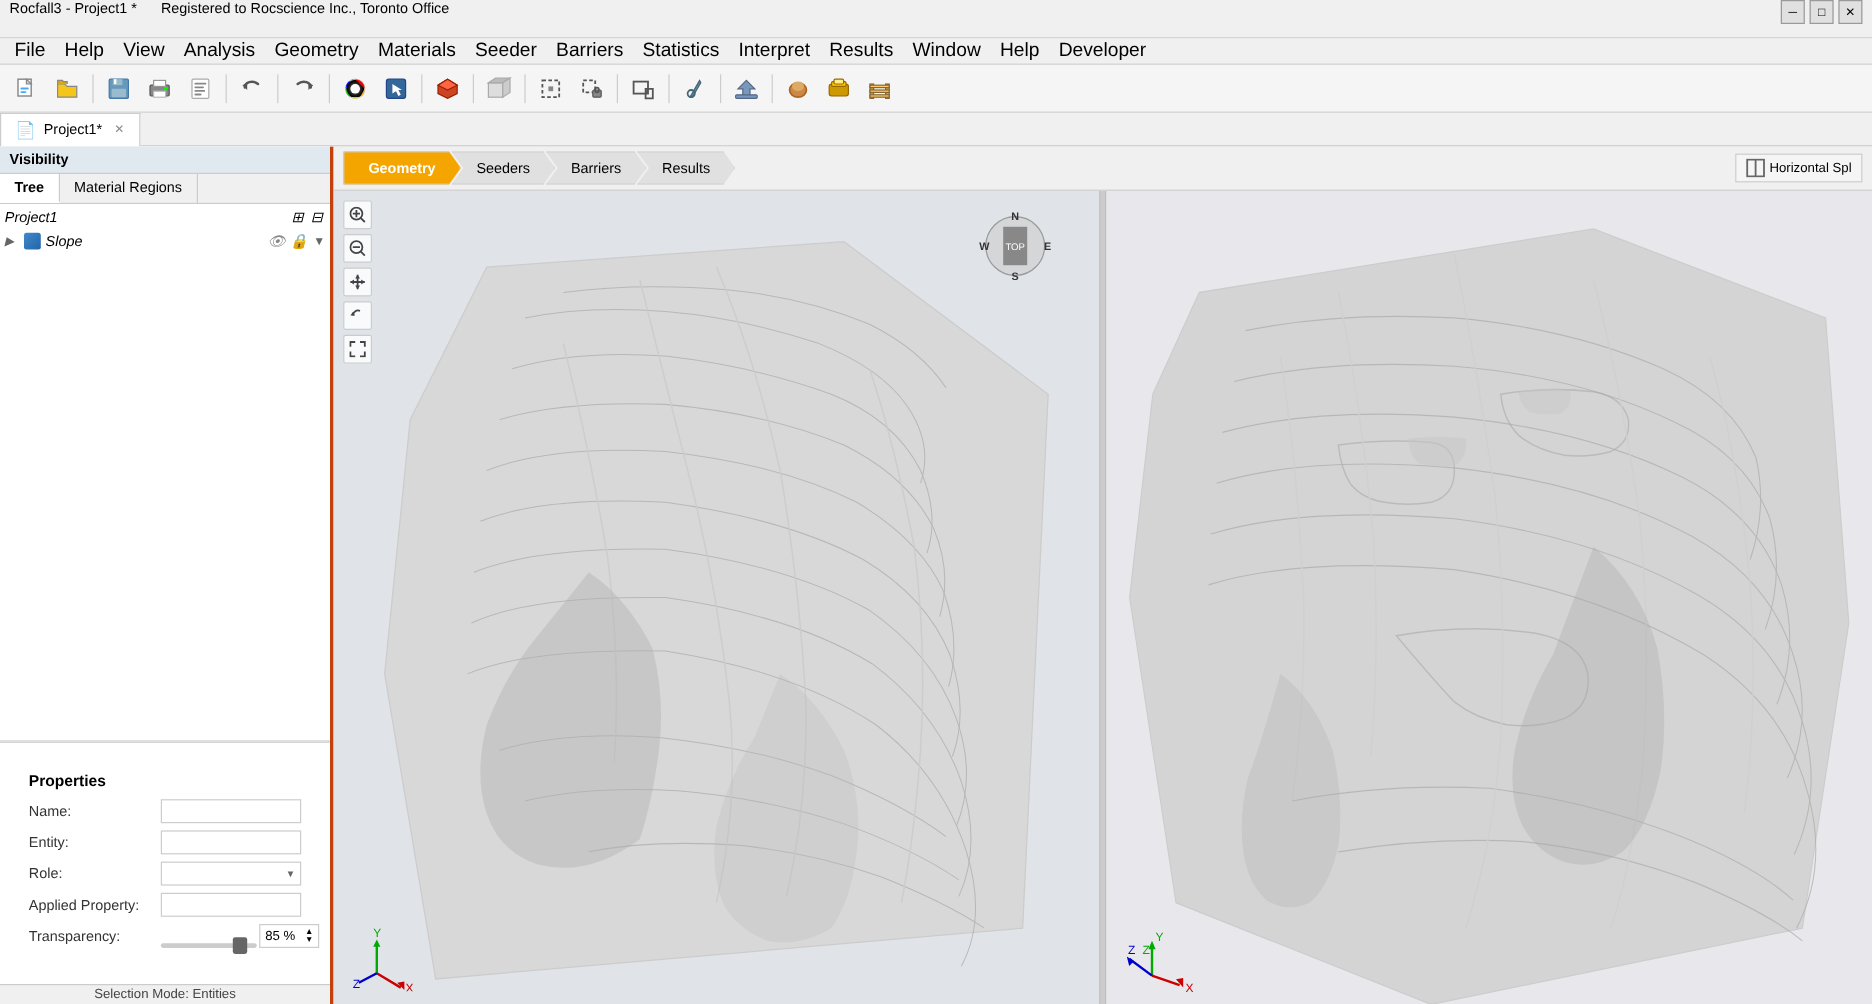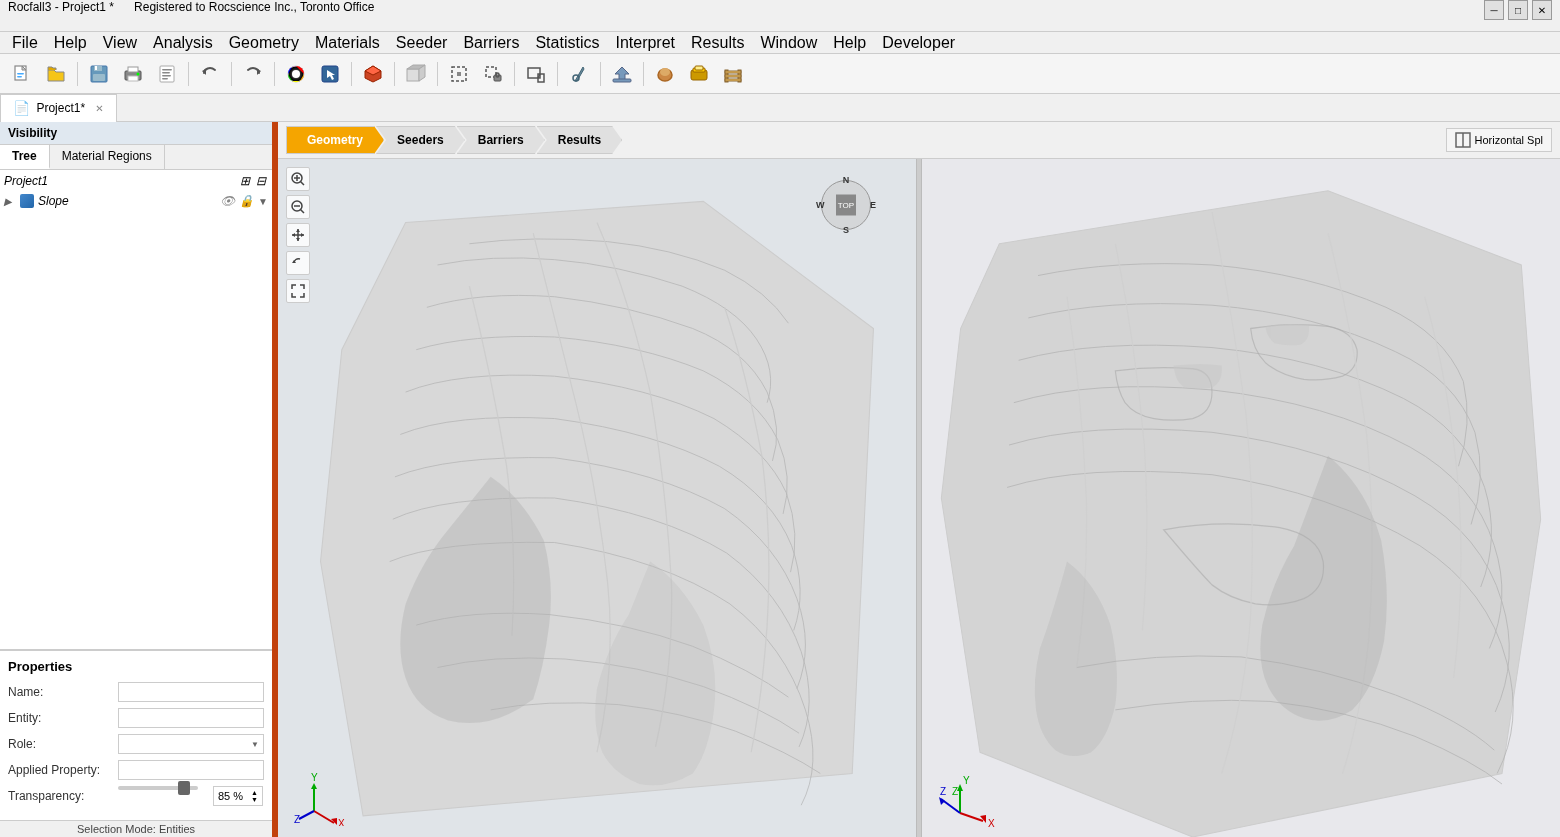--- a/index.html
+++ b/index.html
@@ -97,21 +97,21 @@
       display: flex;
       flex: 1;
       overflow: hidden;
     }
 
     
     .sidebar {
       width: 278px;
       min-width: 278px;
       background: #f5f5f5;
-      border-right: 6px solid #c2410c;
+      border-right: 3px solid #c2410c;
       display: flex;
       flex-direction: column;
     }
 
     .visibility-panel {
       background: #fff;
       border-bottom: 1px solid #ccc;
       flex: 1;
     }
     .panel-header {
@@ -170,21 +170,21 @@
 
     .tree-item-controls { margin-left: auto; display: flex; align-items: center; gap: 4px; }
     .vis-icon { font-size: 12px; color: #888; cursor: pointer; }
     .lock-icon { font-size: 12px; color: #888; cursor: pointer; }
     .scroll-arrow { font-size: 10px; color: #666; cursor: pointer; }
 
     
     .properties-panel {
       background: #fff;
       border-top: 1px solid #ccc;
-      padding: 8px;
+      padding: 24px;
     }
     .props-title {
       font-weight: bold;
       font-size: 13px;
       margin-bottom: 8px;
     }
     .prop-row {
       display: flex;
       align-items: center;
       margin-bottom: 6px;
@@ -212,21 +212,21 @@
     }
     .prop-dropdown-arrow { font-size: 8px; color: #666; }
 
     .transparency-row {
       display: flex;
       align-items: center;
       margin-bottom: 6px;
       font-size: 12px;
     }
     .transparency-label { width: 110px; color: #333; flex-shrink: 0; }
-    .slider-container { display: flex; align-items: flex-start; gap: 15px; flex: 1; }
+    .slider-container { display: flex; align-items: flex-end; gap: 2px; flex: 1; }
     .slider {
       width: 80px;
       height: 4px;
       background: #ccc;
       border-radius: 2px;
       position: relative;
     }
     .slider-thumb {
       width: 12px; height: 14px;
       background: #666;
@@ -293,21 +293,21 @@
     }
     .workflow-tab:first-child {
       clip-path: polygon(0 0, calc(100% - 10px) 0, 100% 50%, calc(100% - 10px) 100%, 0 100%);
     }
     .workflow-tab.active {
       background: #f5a500;
       color: #fff;
       font-weight: bold;
       z-index: 2;
     }
-    .workflow-tab:not(.active) { z-index: 1; font-weight: bold; }
+    .workflow-tab:not(.active) { z-index: 1; }
 
     .h-split-btn {
       display: flex;
       align-items: center;
       gap: 4px;
       border: 1px solid #ccc;
       background: #f5f5f5;
       padding: 3px 8px;
       cursor: pointer;
       font-size: 11px;
@@ -366,21 +366,21 @@
       position: absolute;
       top: 5px;
       left: 5px;
     }
     .compass-center {
       position: absolute;
       top: 50%;
       left: 50%;
       transform: translate(-50%, -50%);
       width: 20px;
-      height: 21px;
+      height: 32px;
       background: #888;
       display: flex;
       align-items: center;
       justify-content: center;
       font-size: 8px;
       color: #fff;
       font-weight: normal;
     }
     .compass-label {
       position: absolute;

